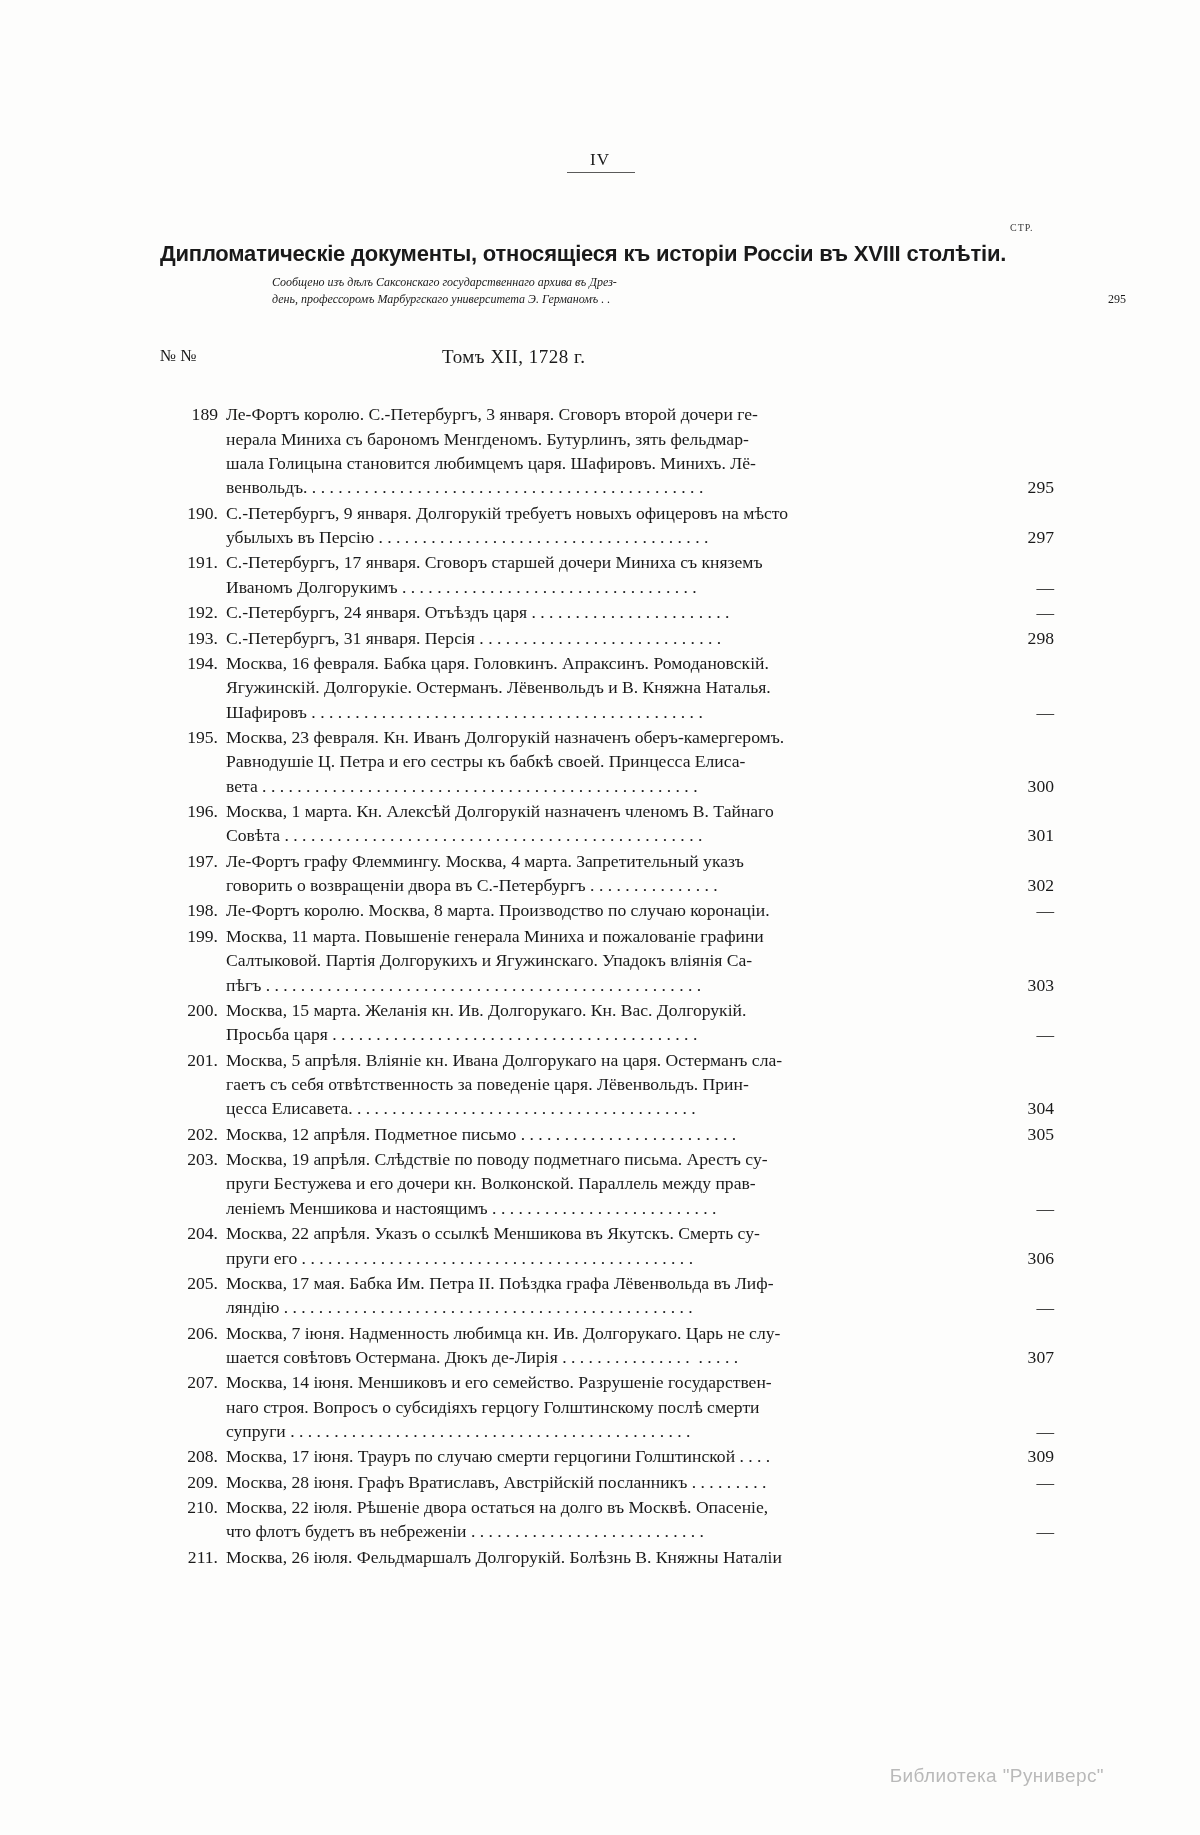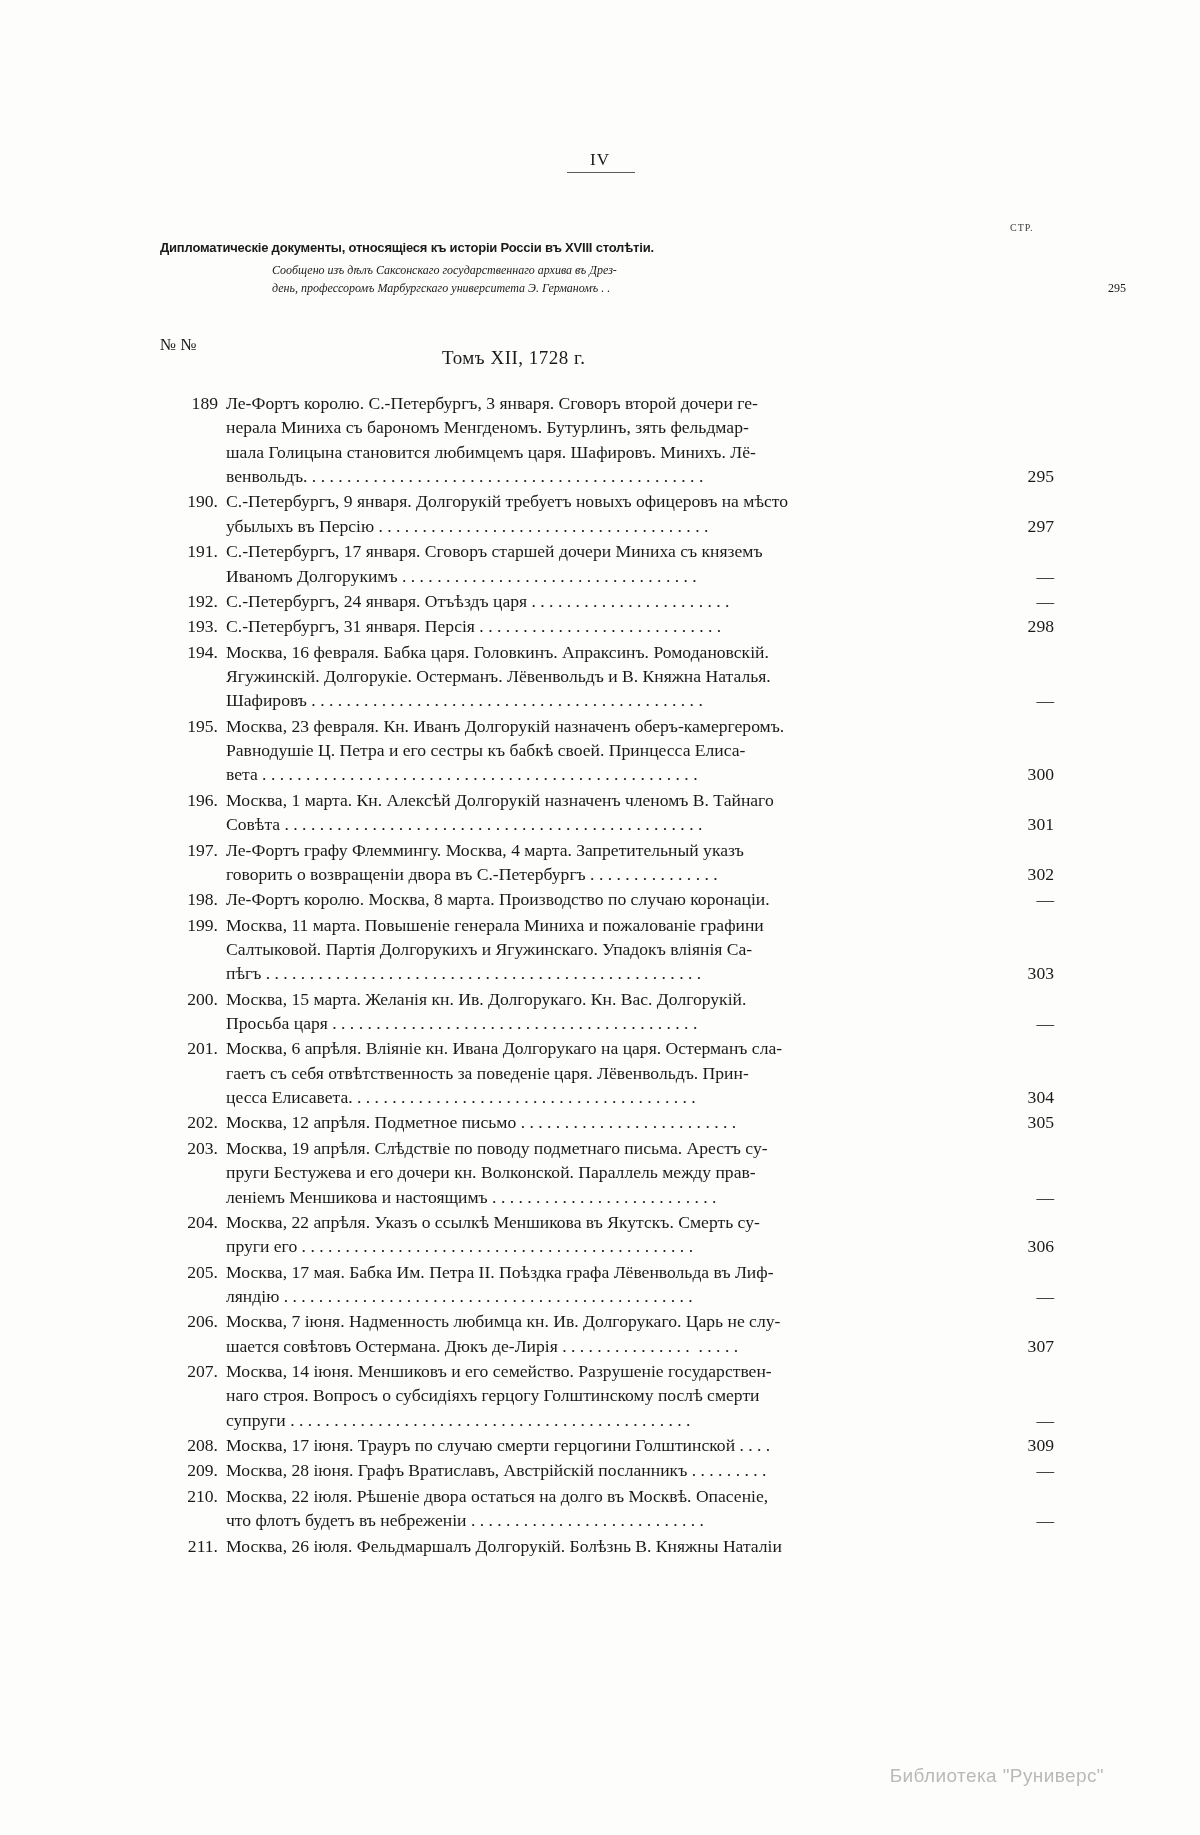--- a/index.html
+++ b/index.html
@@ -46,21 +46,21 @@
     top: 240px;
     left: 160px;
     width: 900px;
   }
   .heading-block {
     margin-bottom: 24px;
   }
   .heading-title {
     font-family: "Liberation Sans", sans-serif;
     font-weight: bold;
-    font-size: 13px;
+    font-size: 22px;
     letter-spacing: -0.2px;
     margin: 0 0 6px 0;
     line-height: 1.25;
   }
   .heading-sub {
     font-style: italic;
     font-size: 12px;
     line-height: 1.45;
     margin: 0;
     padding-left: 112px;
@@ -84,21 +84,21 @@
   }
   .volume-nos {
     position: absolute;
     left: 0;
     top: 0;
     font-size: 17px;
   }
   .volume-title {
     position: absolute;
     left: 282px;
-    top: 12px;
+    top: 0;
     font-size: 19px;
     letter-spacing: 0.5px;
   }
   .toc {
     margin: 4px;
     padding: 0;
     list-style: none;
   }
   .entry {
     position: relative;
@@ -253,21 +253,21 @@
         <li class="entry">
           <span class="num">200.</span>
           <span class="txt">
             <span class="line">Москва, 15 марта. Желанія кн. Ив. Долгорукаго. Кн. Вас. Долгорукій.</span>
             <span class="line">Просьба царя . . . . . . . . . . . . . . . . . . . . . . . . . . . . . . . . . . . . . . . . . .<span class="page-ref">—</span></span>
           </span>
         </li>
         <li class="entry">
           <span class="num">201.</span>
           <span class="txt">
-            <span class="line">Москва, 6 апрѣля. Вліяніе кн. Ивана Долгорукаго на царя. Остерманъ сла-</span>
+            <span class="line">Москва, 5 апрѣля. Вліяніе кн. Ивана Долгорукаго на царя. Остерманъ сла-</span>
             <span class="line">гаетъ съ себя отвѣтственность за поведеніе царя. Лёвенвольдъ. Прин-</span>
             <span class="line">цесса Елисавета. . . . . . . . . . . . . . . . . . . . . . . . . . . . . . . . . . . . . . . .<span class="page-ref">304</span></span>
           </span>
         </li>
         <li class="entry">
           <span class="num">202.</span>
           <span class="txt">
             <span class="line">Москва, 12 апрѣля. Подметное письмо . . . . . . . . . . . . . . . . . . . . . . . . .<span class="page-ref">305</span></span>
           </span>
         </li>

